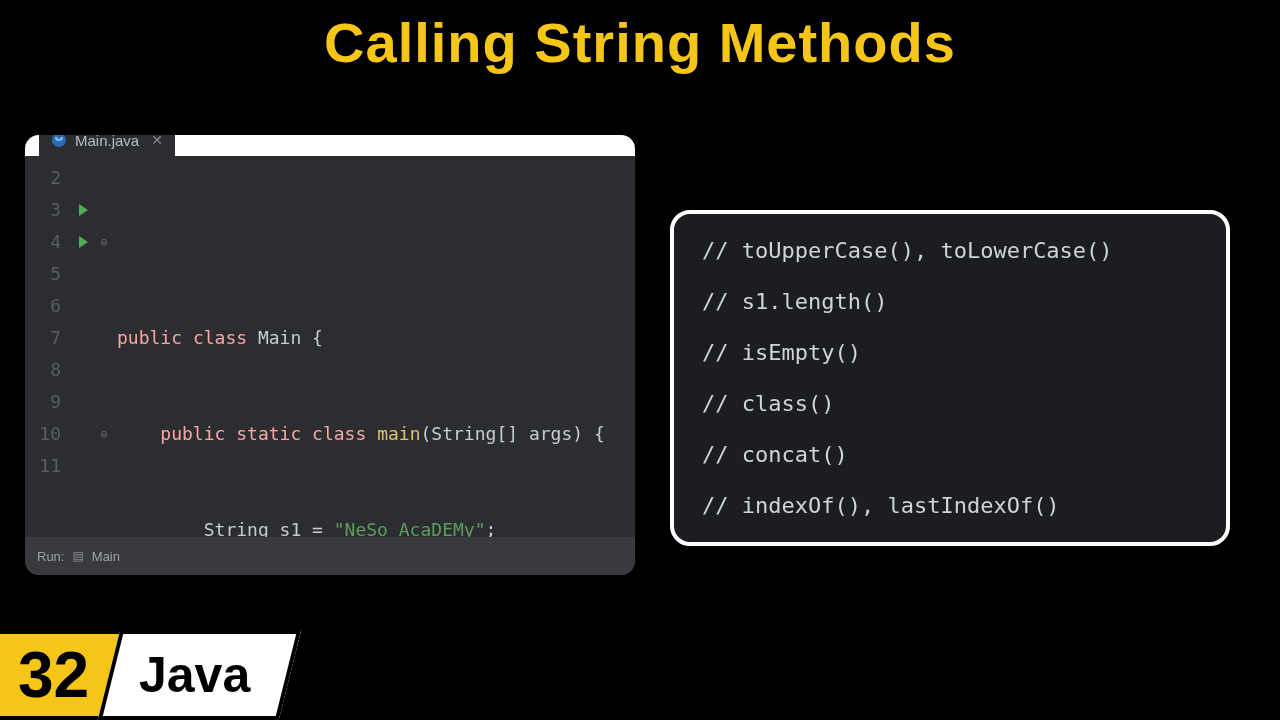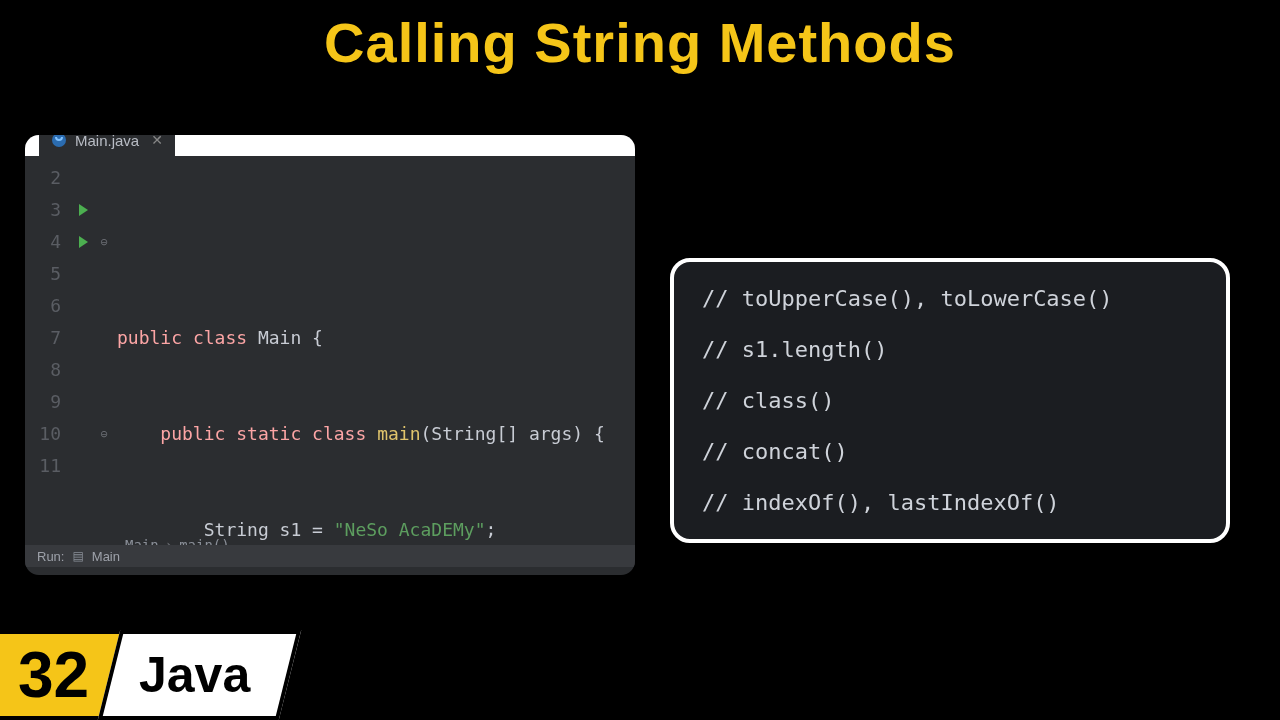--- a/index.html
+++ b/index.html
@@ -94,43 +94,42 @@
     position: absolute;
     bottom: 22px;
     left: 100px;
     font-size: 14px;
     color: #8a8f98;
     font-family: "Consolas", monospace;
   }
   .breadcrumb .sep { margin: 0 6px; color:#6a6d73;}
   .runbar {
     position: absolute;
-    bottom: 8px; left: 0;
-    width: 100%; height: 22px;
+    bottom: 0; left: 0;
+    width: 100%; height: 38px;
     background: #383a3e;
     color: #9da1a9;
     font-size: 13px;
     padding-left: 12px;
     display:flex; align-items:center; gap:8px;
   }
   .runbar .doc-icon { font-size:12px; color:#8a8f98; }
   
   .card {
     position: absolute;
     top: 210px;
     left: 670px;
     width: 560px;
     background: #1b1d21;
     border: 4px solid #fff;
     border-radius: 20px;
     padding: 24px 28px;
     font-family: "Consolas","Monaco",monospace;
     font-size: 22px;
     color: #cfd3da;
-    margin-top: 48px;
   }
   .card div { margin-bottom: 26px; }
   .card div:last-child { margin-bottom: 0; }
   
   .badge-wrap {
     position: absolute;
     bottom: 0;
     left: 0;
     display: flex;
     align-items: stretch;
@@ -240,20 +239,21 @@
   <div class="runbar">
     <span>Run:</span>
     <span class="doc-icon">▤</span>
     <span>Main</span>
   </div>
 </div>
 
 <div class="card">
   <div>// toUpperCase(), toLowerCase()</div>
   <div>// s1.length()</div>
+  <div>// isEmpty()</div>
   <div>// class()</div>
   <div>// concat()</div>
   <div>// indexOf(), lastIndexOf()</div>
 </div>
 
 <div class="badge-wrap">
   <div class="badge-num">
       <span>32</span>
     </div>
   <div class="badge-java">

